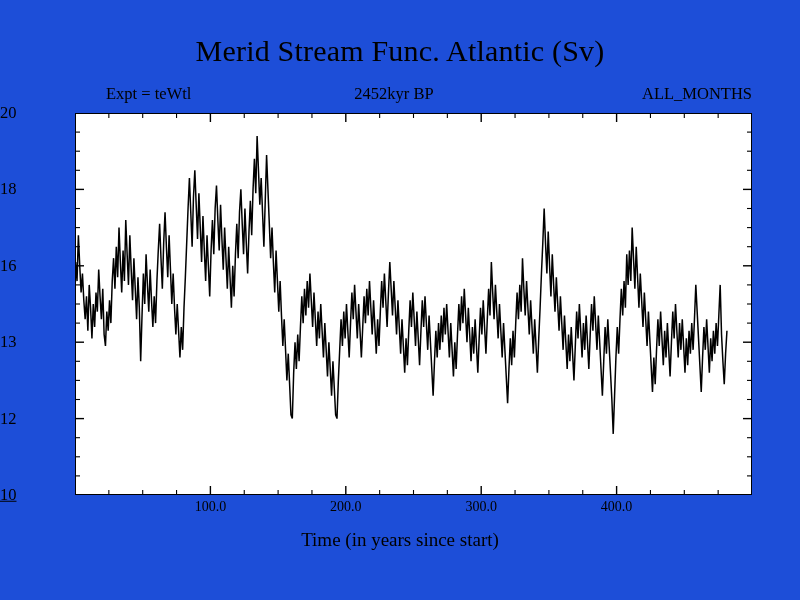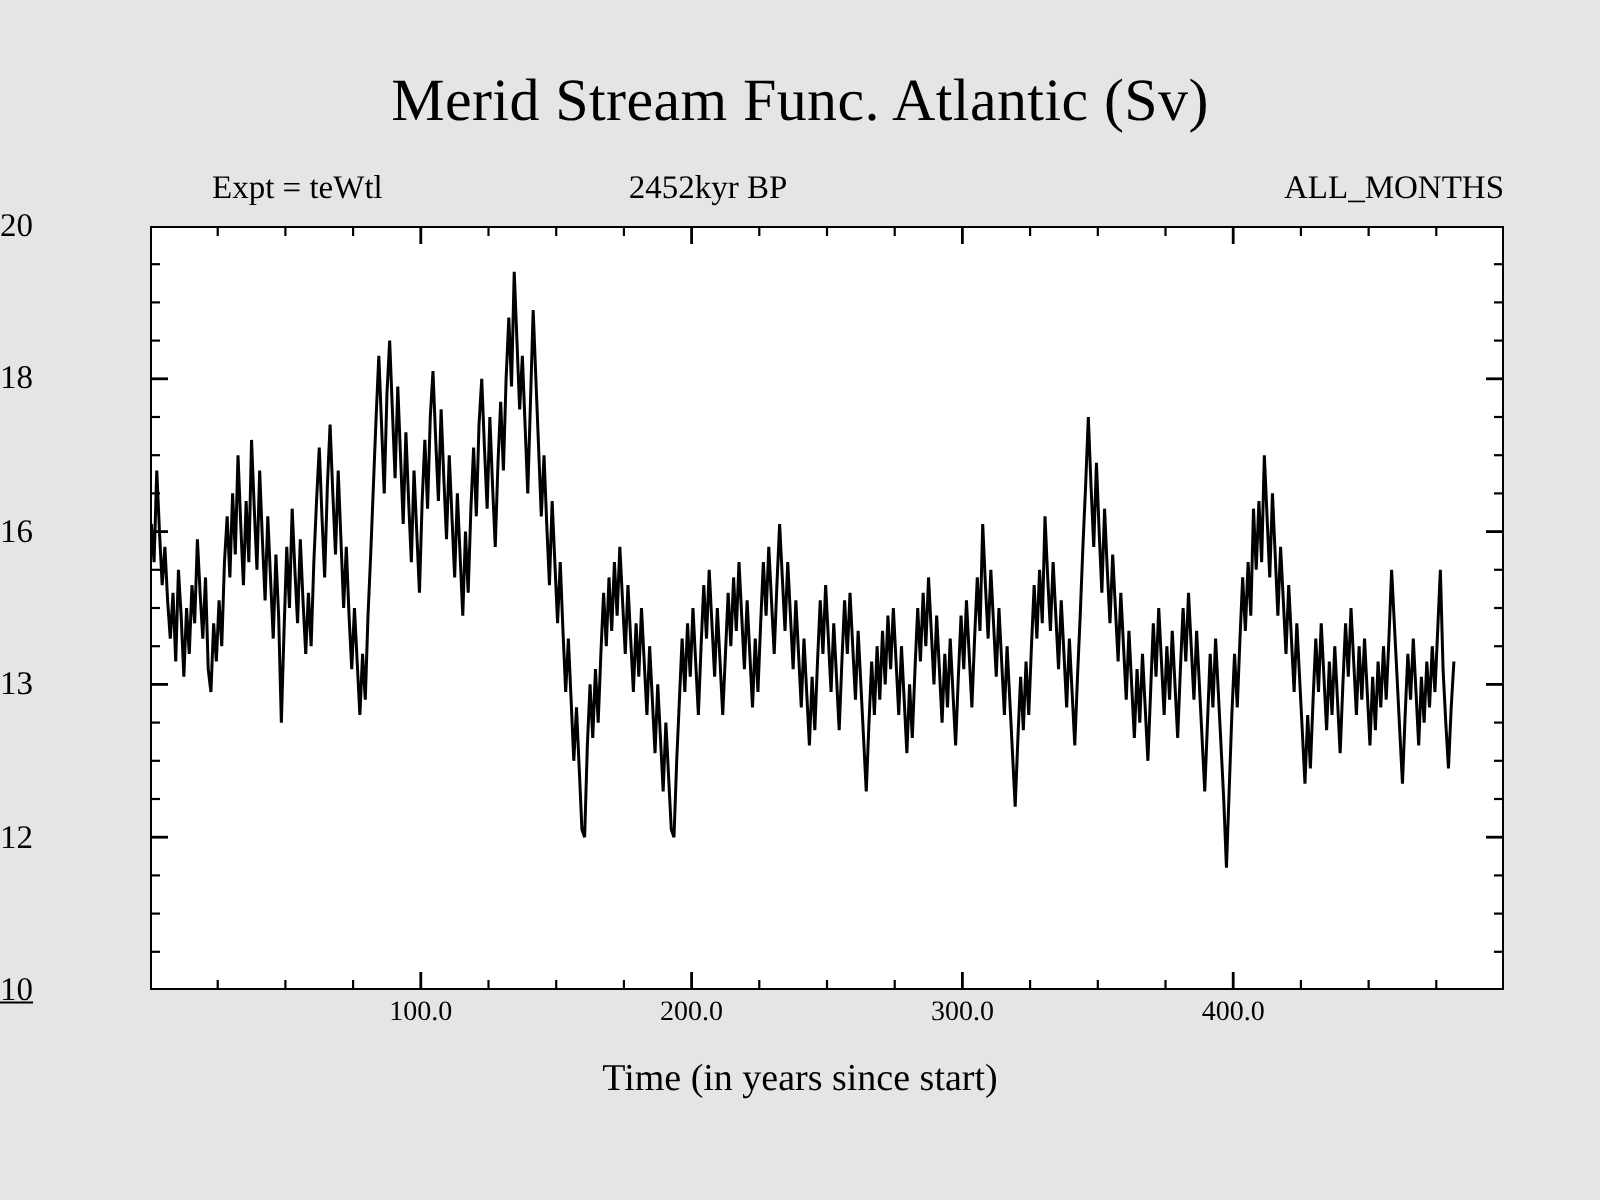--- a/index.html
+++ b/index.html
@@ -11,42 +11,42 @@
     width: 800px;
     height: 600px;
     overflow: hidden;
     font-family: "Liberation Serif", "DejaVu Serif", serif;
     color: #000000;
   }
   #figure {
     position: relative;
     width: 800px;
     height: 600px;
-    background: #e5e5e5;
+    background: #1d4ed8;
   }
   #chart-title {
     position: absolute;
     left: 0;
     top: 36px;
     width: 800px;
     text-align: center;
     font-size: 30px;
     font-weight: normal;
     letter-spacing: 0.2px;
     line-height: 1;
   }
   .annot {
     position: absolute;
     top: 86px;
     font-size: 16.5px;
     line-height: 1;
     white-space: nowrap;
   }
   #annot-expt   { left: 70px; margin-left: 36px; }
-  #annot-period { left: 0; width: 708px; text-align: center; }
+  #annot-period { left: 0; width: 708px; text-align: center; padding-left: 40px; }
   #annot-months { right: 48px; text-align: center; }
 
   #plot-area {
     position: absolute;
     left: 75px;
     top: 113px;
     width: 677px;
     height: 382px;
   }
   #plot-frame {

